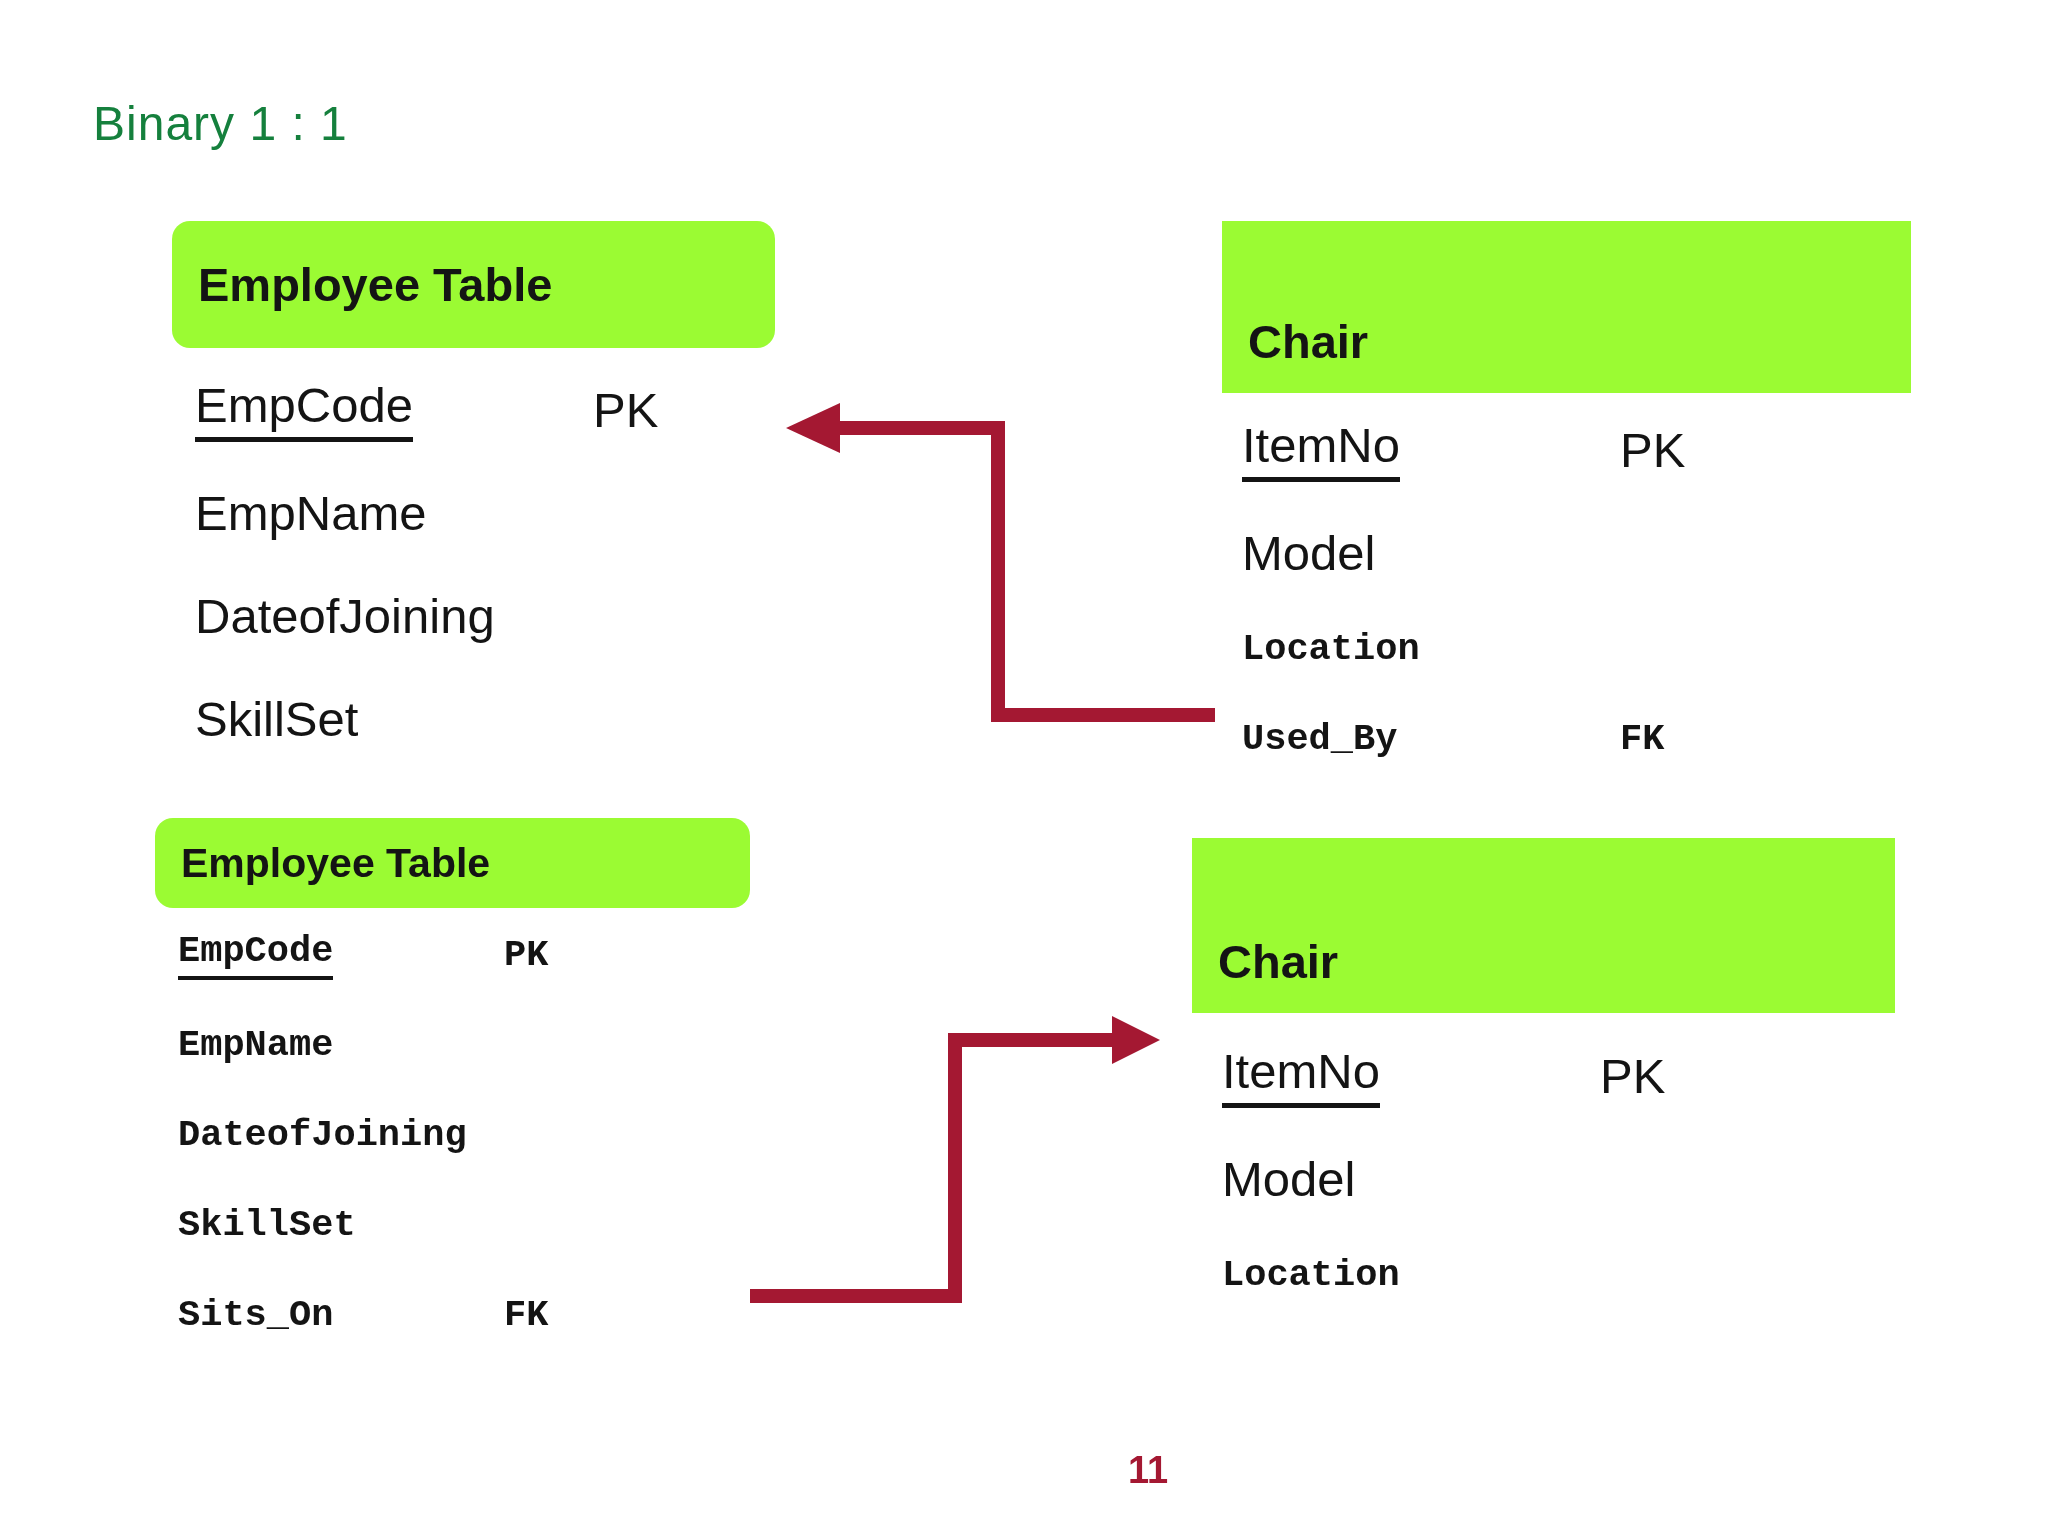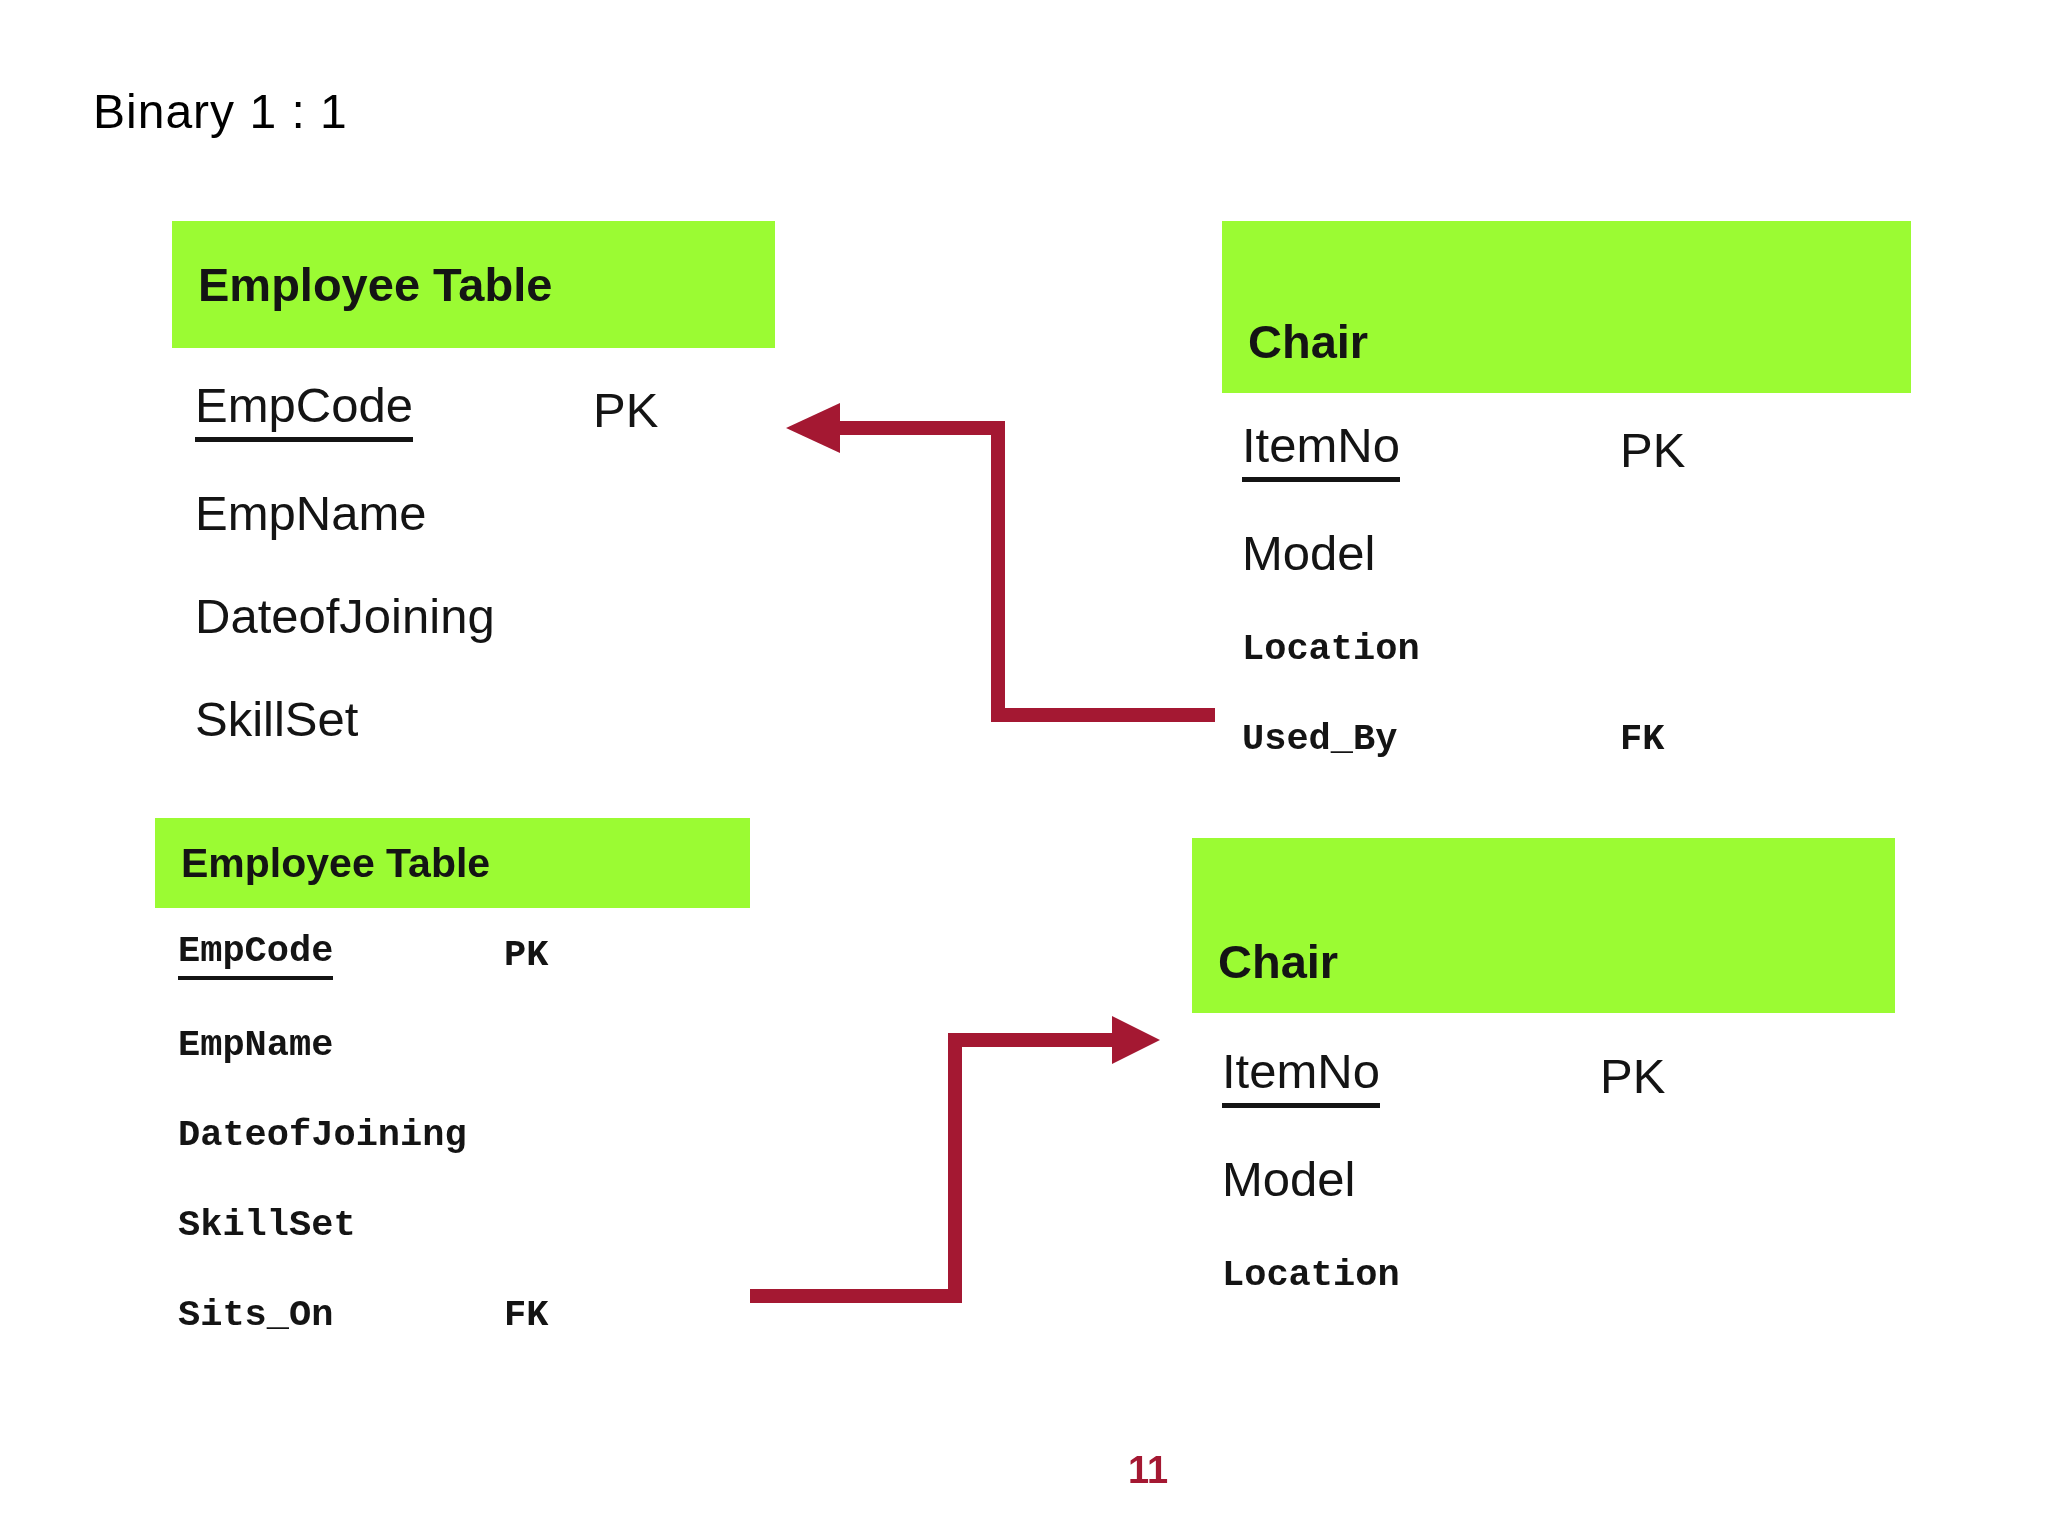--- a/index.html
+++ b/index.html
@@ -6,34 +6,34 @@
   .slide {
     position:relative;
     width:2048px; height:1536px;
     background:#ffffff;
     overflow:hidden;
     font-family:"Liberation Sans", sans-serif;
     color:#141414;
   }
   .slide-title {
     position:absolute;
-    left:93px; top:84px;
+    left:93px; top:96px;
     font-size:48px;
     letter-spacing:1px;
-    color:#000000;
+    color:#15803d;
   }
   
   .thead {
     position:absolute;
     background:var(--green);
     display:flex;
     padding-left:26px;
     box-sizing:border-box;
   }
-  .thead.v-center { align-items:center; }
+  .thead.v-center { align-items:center;border-radius:18px; }
   .thead.v-bottom { align-items:flex-end; padding-bottom:24px; }
   .htext { font-weight:700; }
   .htext.lg { font-size:47px; }
   .htext.sm { font-size:41px; }
   
   .fields { position:absolute; }
   .row {
     position:relative;
     display:flex;
     align-items:center;

